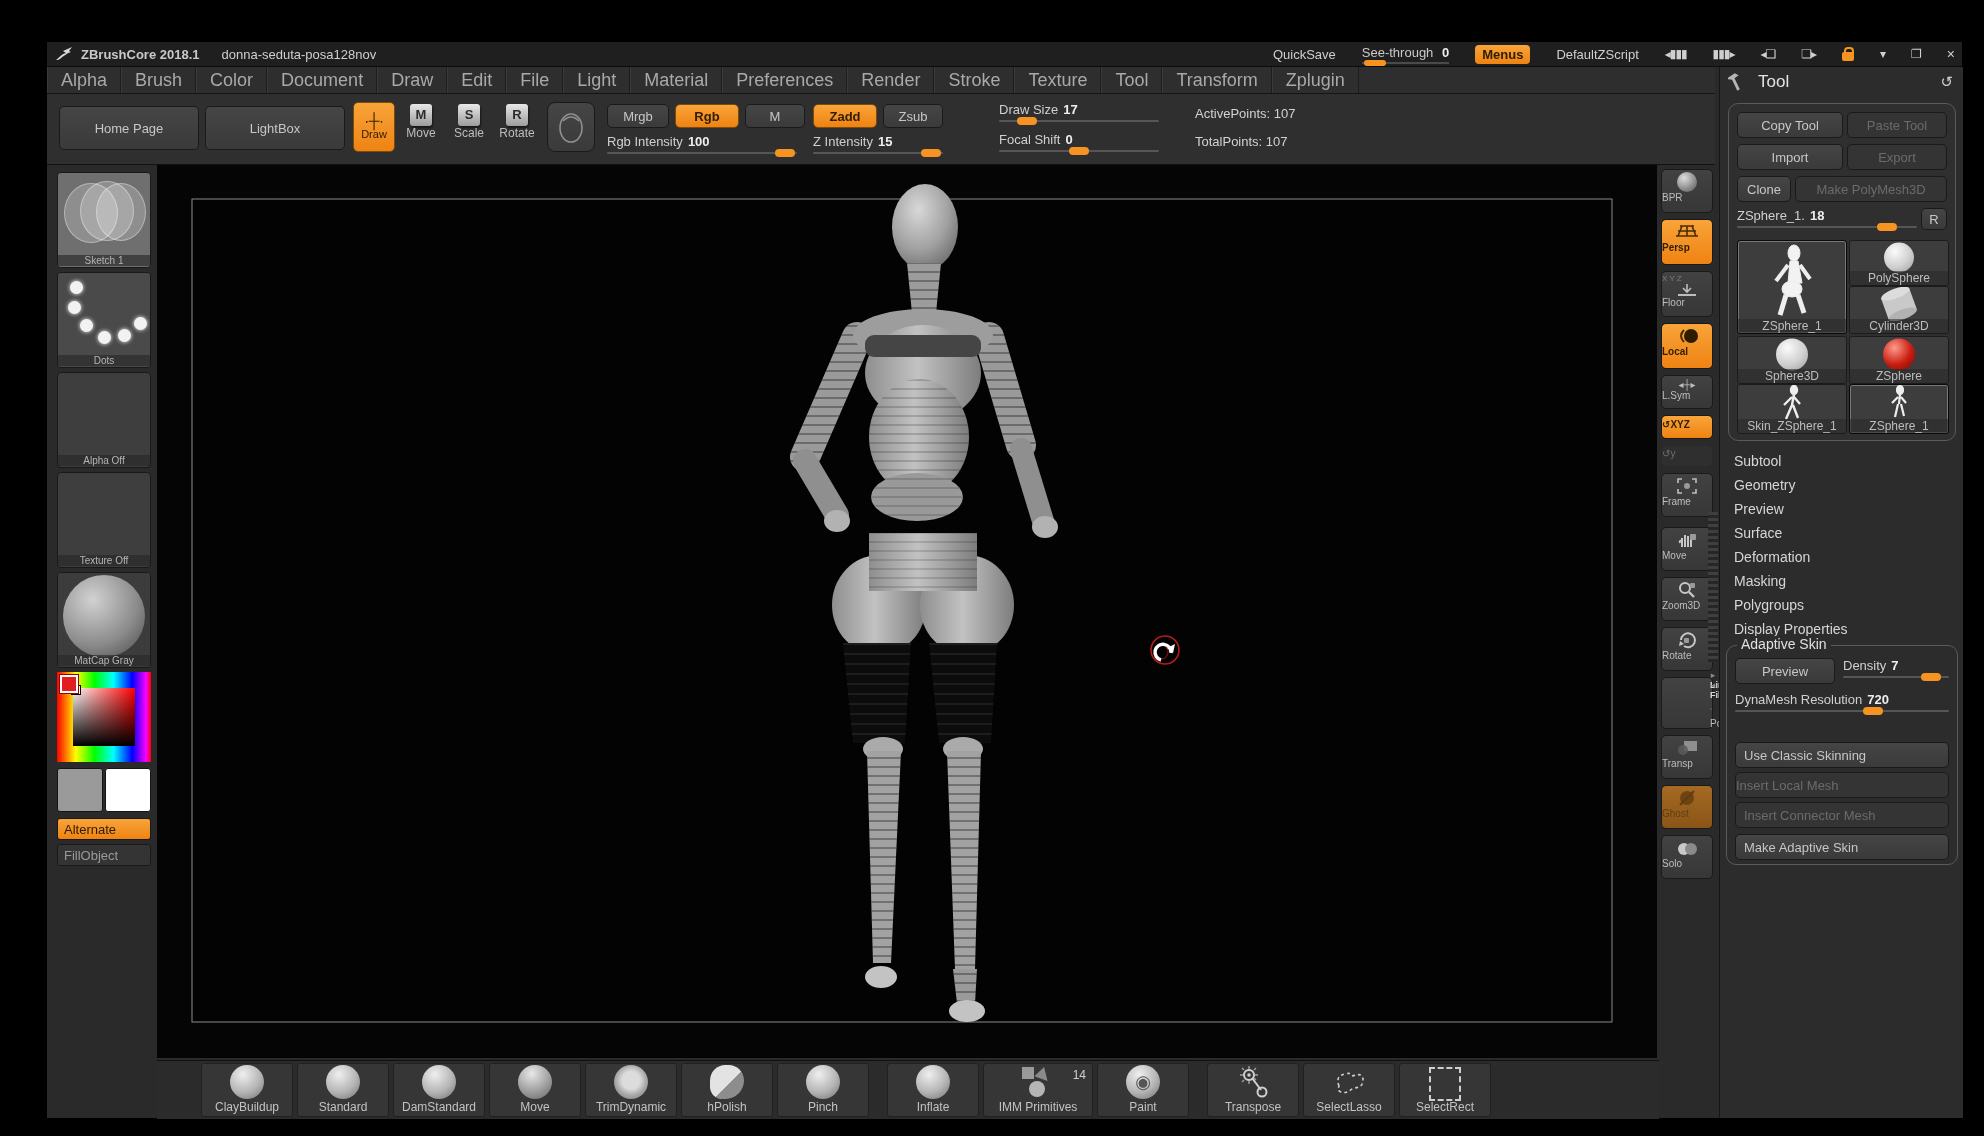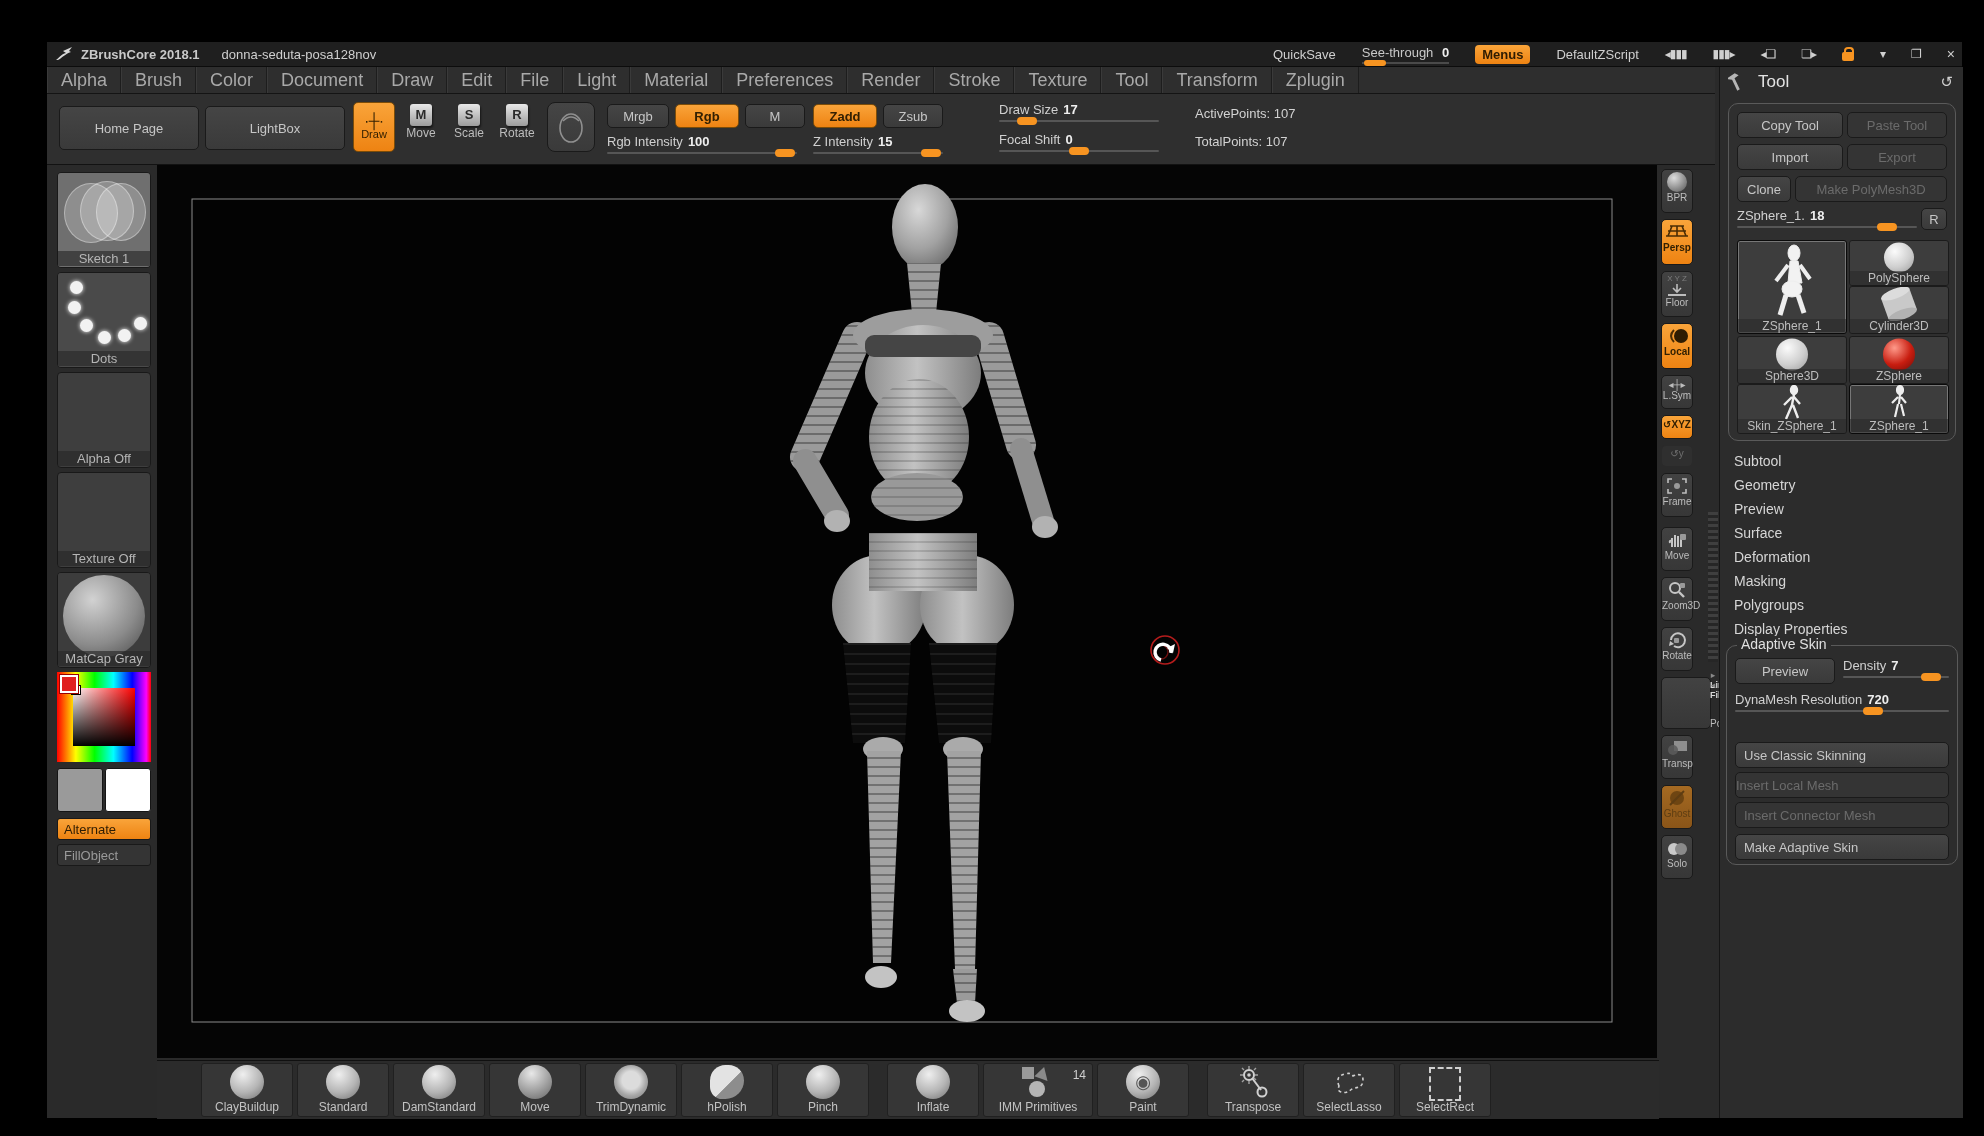--- a/index.html
+++ b/index.html
@@ -41,21 +41,21 @@
   .zslider{position:absolute;font-size:13px;color:#d0d0d0;}
   .zslider .lab{white-space:nowrap;}
   .zslider .lab b{color:#eee;font-weight:bold;margin-left:5px;}
   .zslider .track{position:relative;height:2px;background:#565656;margin-top:3px;border-radius:1px;}
   .zslider .knob{position:absolute;top:-3px;width:20px;height:8px;background:#f79421;border-radius:4px;}
   .points{position:absolute;font-size:13px;color:#d2d2d2;white-space:nowrap;}
 
   
   .ltray{position:absolute;left:10px;top:126px;width:94px;}
   .thumb{position:absolute;left:0;width:94px;background:#3a3a3a;border:1px solid #191919;border-radius:4px;box-sizing:border-box;overflow:hidden;}
-  .thumb .tlabel{position:absolute;left:0;right:0;bottom:1px;text-align:center;font-size:13px;color:#b5b5b5;background:rgba(40,40,40,.65);}
+  .thumb .tlabel{position:absolute;left:0;right:0;bottom:1px;text-align:center;font-size:10px;color:#b5b5b5;background:rgba(40,40,40,.65);}
   .sk-circles{position:absolute;inset:0;background:#6f6f6f;}
   .sk-circles i{position:absolute;border-radius:50%;background:rgba(255,255,255,.22);border:1px solid rgba(255,255,255,.35);}
   .dots-bg{position:absolute;inset:0;background:#4a4a4a;}
   .dots-bg i{position:absolute;width:13px;height:13px;border-radius:50%;background:#f2f2f2;box-shadow:0 0 4px #fff;}
   .matcap{position:absolute;inset:0;background:#3c3c3c;}
   .matcap i{position:absolute;left:5px;top:2px;width:82px;height:82px;border-radius:50%;
             background:radial-gradient(circle at 36% 30%,#d2d2d2,#8b8b8b 58%,#4f4f4f 95%);}
   .picker{position:absolute;left:0;width:94px;height:90px;
           background:linear-gradient(90deg,#f00,#ff0 20%,#0f0 40%,#0ff 60%,#00f 80%,#f0f 95%,#f00);}
   .picker .sv{position:absolute;left:16px;top:16px;width:62px;height:58px;
@@ -65,22 +65,22 @@
   .swatch{position:absolute;width:44px;height:42px;border:1px solid #151515;border-radius:3px;}
   .bar-btn{position:absolute;left:0;width:94px;height:22px;font-size:13px;display:flex;align-items:center;padding-left:6px;box-sizing:border-box;border-radius:3px;border:1px solid #191919;}
   .bar-btn.orange{background:linear-gradient(#f9a43a,#ee8312);color:#2e1c02;}
   .bar-btn.plain{background:#343434;color:#9a9a9a;}
 
   
   .canvas{position:absolute;left:110px;top:123px;width:1500px;height:893px;background:#050505;}
 
   
   .shelf{position:absolute;left:1612px;top:123px;width:48px;height:893px;background:#2a2a2a;}
-  .shelf-btn{position:absolute;left:2px;width:32px;background:linear-gradient(#424242,#373737);border:1px solid #1a1a1a;border-radius:5px;
-             text-align:center;color:#bdbdbd;font-size:10px;box-sizing:border-box;padding-top:2px;cursor:default;}
+  .shelf-btn{position:absolute;left:2px;width:52px;background:linear-gradient(#424242,#373737);border:1px solid #1a1a1a;border-radius:5px;
+             text-align:left;color:#bdbdbd;font-size:10px;box-sizing:border-box;padding-top:2px;cursor:default;}
   .shelf-btn.orange{background:linear-gradient(#f9a43a,#ee8312);color:#332002;font-weight:bold;}
   .shelf-btn.ghosted{background:linear-gradient(#a56a22,#8a5518);color:#5e3d12;}
   .shelf-btn .ic{height:20px;display:flex;align-items:center;justify-content:center;}
   .mini-sphere{width:20px;height:20px;border-radius:50%;background:radial-gradient(circle at 35% 30%,#ddd,#8a8a8a 60%,#555);}
   .scrollstrip{position:absolute;left:1661px;top:470px;width:10px;height:150px;
                background:repeating-linear-gradient(180deg,#3f3f3f 0 3px,#262626 3px 6px);}
   .strip-arrows{position:absolute;left:1659px;top:628px;width:14px;color:#8a8a8a;font-size:9px;line-height:10px;text-align:center;}
 
   
   .rpanel{position:absolute;left:1672px;top:25px;width:243px;height:1051px;background:#2c2c2c;border-left:1px solid #151515;}

